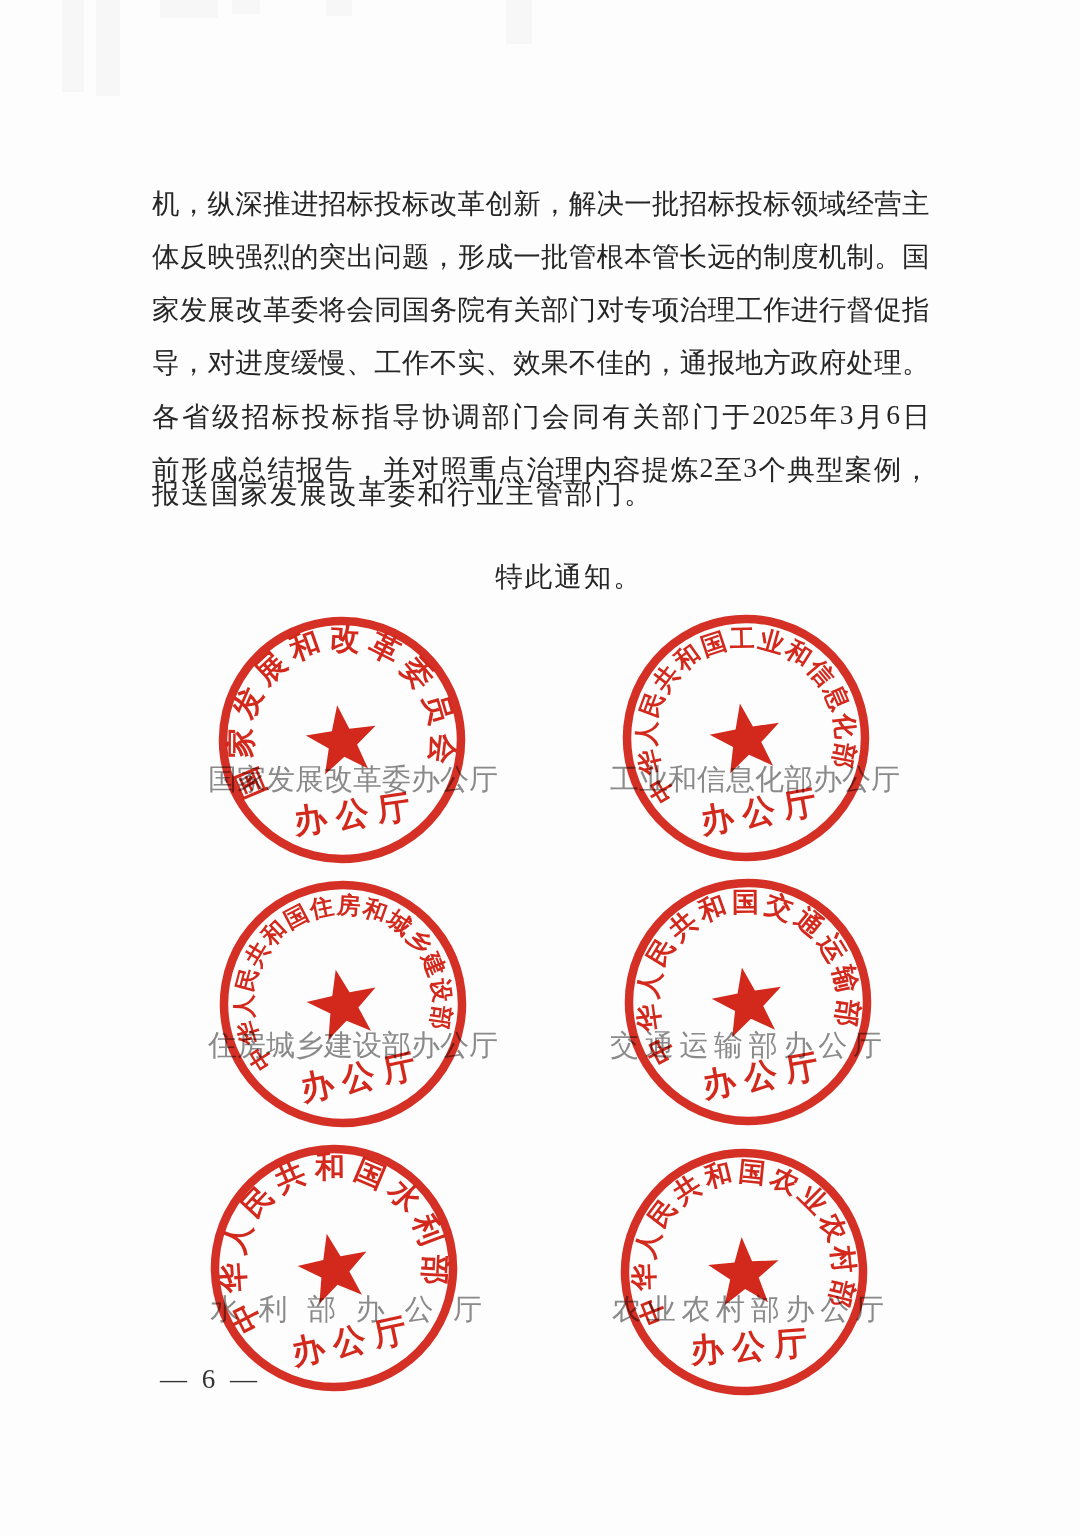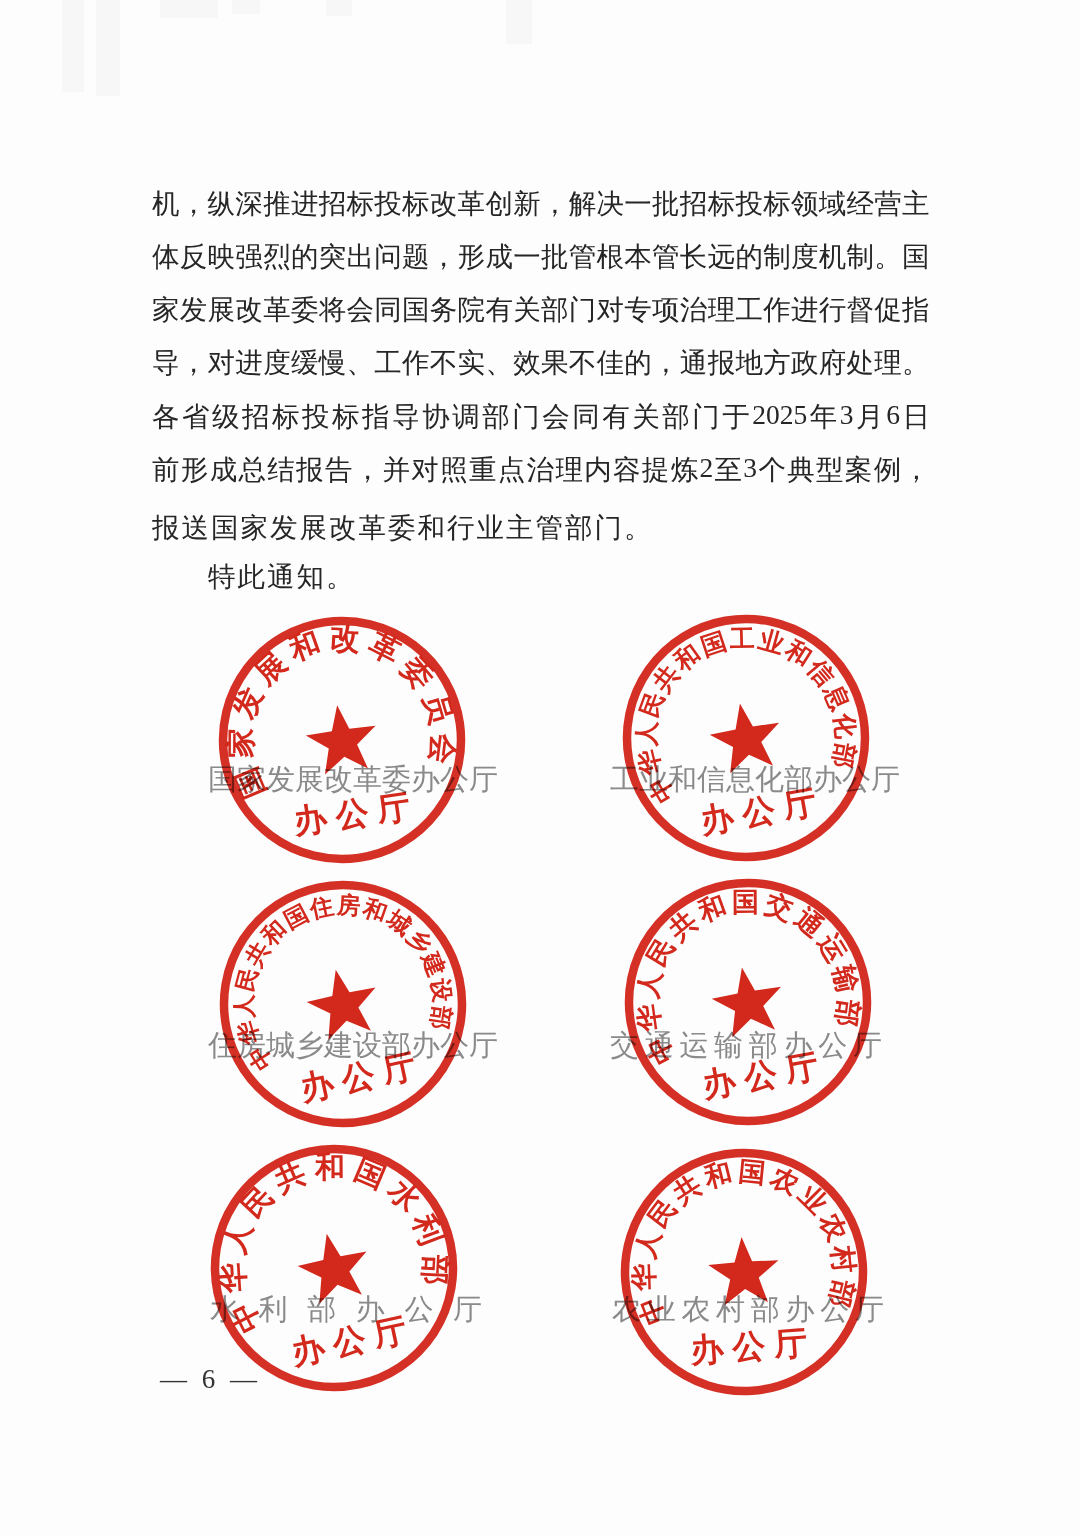--- a/index.html
+++ b/index.html
@@ -17,21 +17,21 @@
   
   .mark{position:absolute;background:#f7f7f7;}
 
   
   .line{
     position:absolute;left:152px;width:778px;height:40px;
     font-size:27.5px;color:var(--body-text,#262626);
     white-space:nowrap;
   }
   .line-j{display:flex;justify-content:space-between;}
-  .line-indent{left:208px;width:722px;letter-spacing:2px;}
+  .line-indent{left:208px;width:722px;letter-spacing:2px;text-align:center;}
 
   
   .sig{
     position:absolute;width:272px;height:36px;
     display:flex;justify-content:space-between;
     font-size:29px;color:var(--signature-gray,#8a8a8a);
   }
 
   
   .seal{
@@ -235,21 +235,21 @@
     <span>2</span>
     <span>至</span>
     <span>3</span>
     <span>个</span>
     <span>典</span>
     <span>型</span>
     <span>案</span>
     <span>例</span>
     <span>，</span>
   </div>
-<div class="line" style="top:510px;letter-spacing:2px">报送国家发展改革委和行业主管部门。</div>
+<div class="line" style="top:476px;letter-spacing:2px">报送国家发展改革委和行业主管部门。</div>
 <div class="line line-indent" style="top:559px">特此通知。</div>
 
 <div class="sig" style="left:208px;top:760px">
     <span>国</span>
     <span>家</span>
     <span>发</span>
     <span>展</span>
     <span>改</span>
     <span>革</span>
     <span>委</span>

